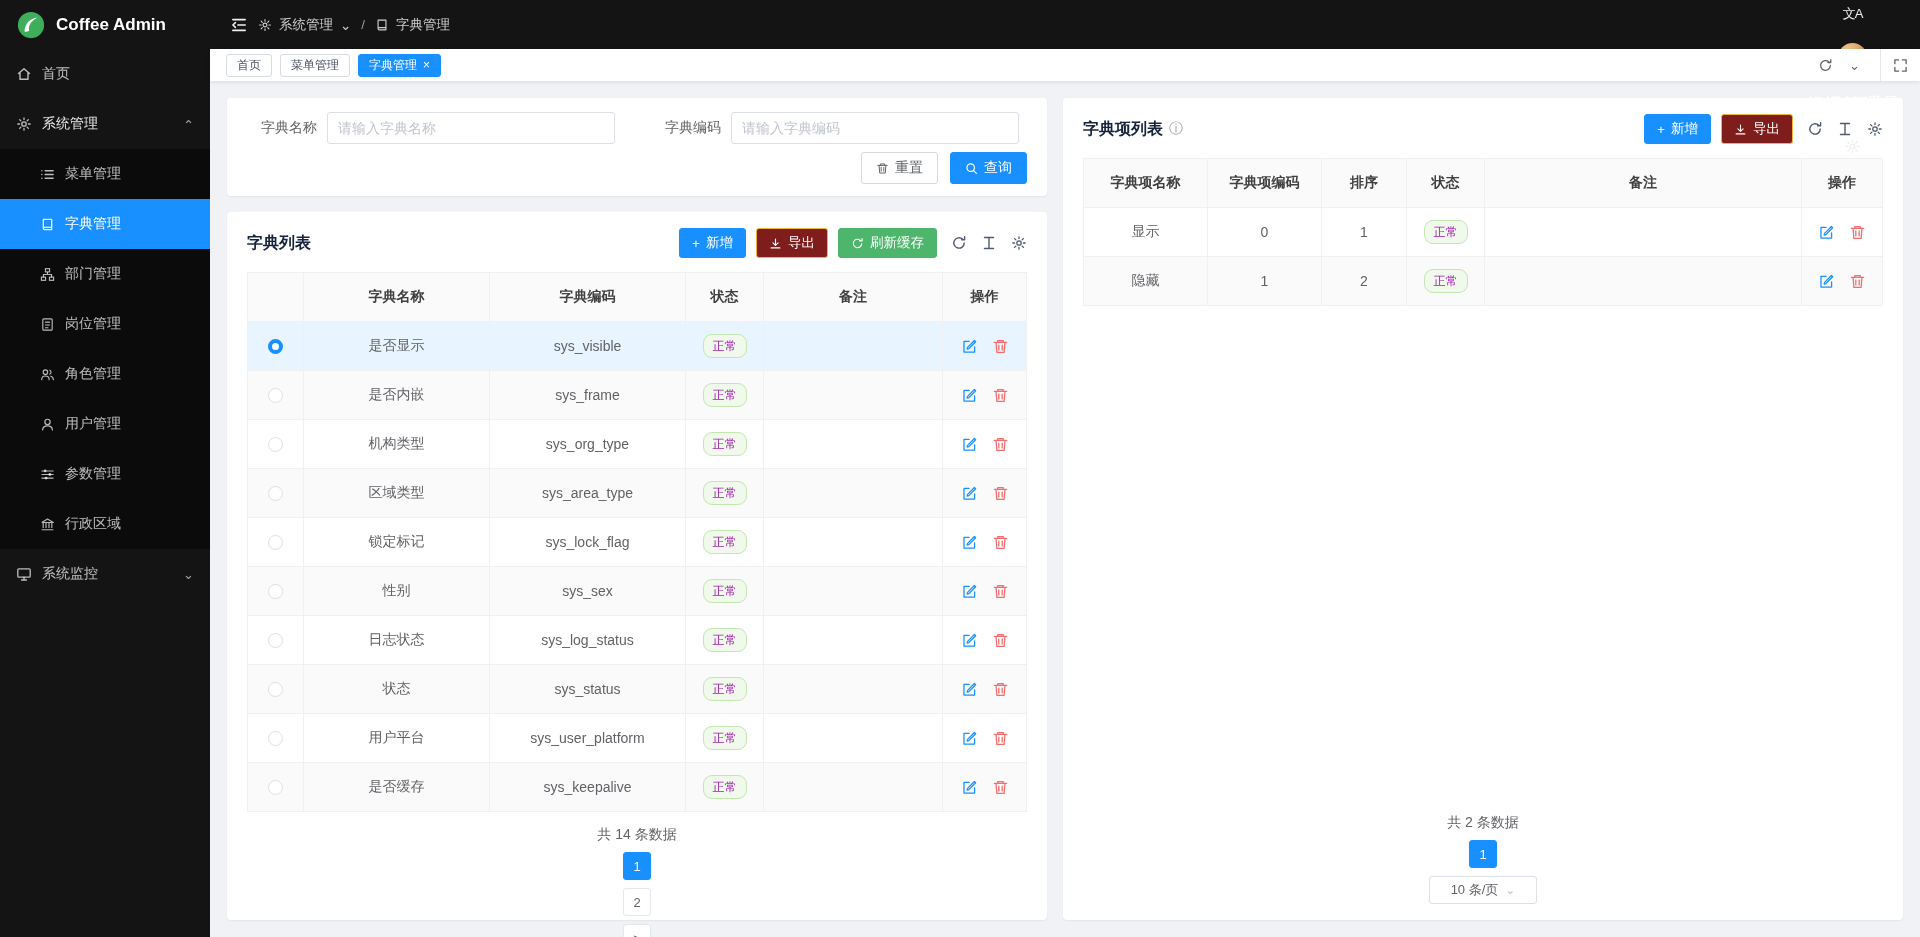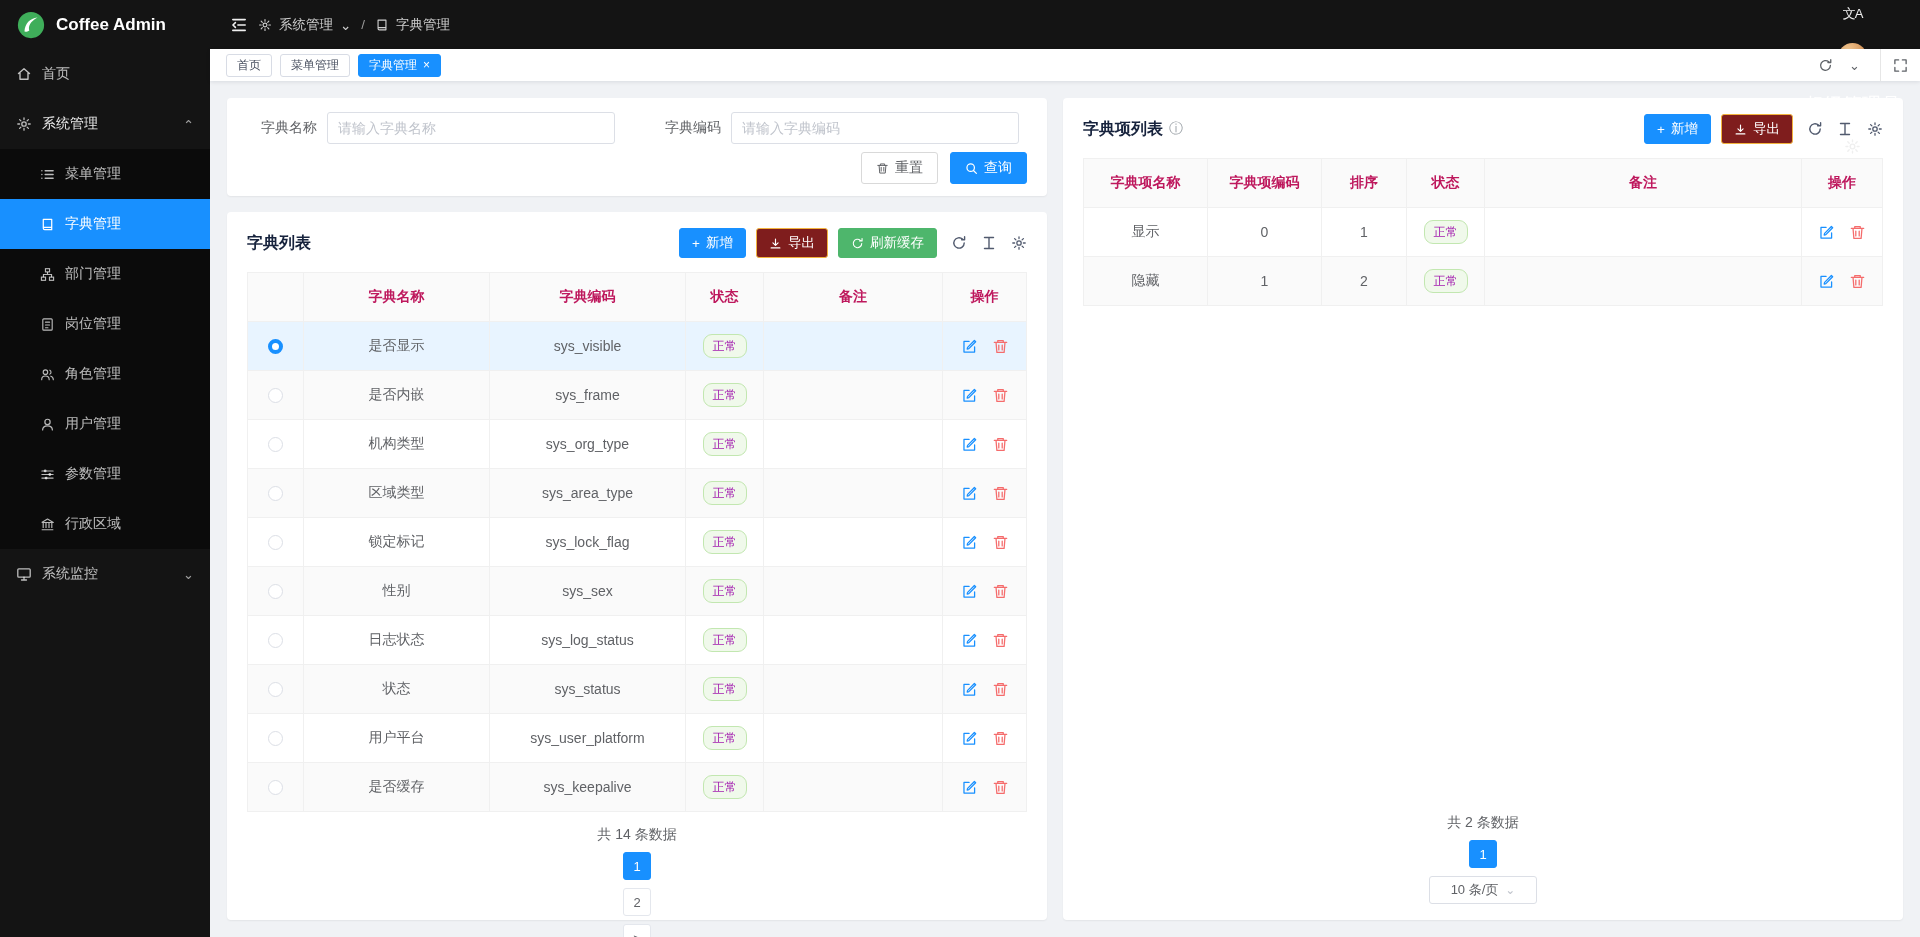--- a/index.html
+++ b/index.html
@@ -64,21 +64,21 @@
 
   .list-card { flex:1; padding:16px 20px; display:flex; flex-direction:column; min-height:0; }
   .card-head { display:flex; align-items:center; margin-bottom:14px; flex-shrink:0; }
   .card-title { font-size:16px; font-weight:bold; color:#17233d; display:flex; align-items:center; gap:6px; }
   .info-i { color:#9aa0a6; font-size:14px; font-weight:normal; }
   .head-actions { margin-left:auto; display:flex; align-items:center; gap:10px; }
   .icon-btn { color:#515a6e; cursor:pointer; display:inline-flex; align-items:center; margin-left:4px; }
 
   table { width:100%; border-collapse:collapse; table-layout:fixed; font-size:14px; color:#606266; }
   th,td { border:1px solid #f0f0f0; height:49px; text-align:center; padding:0 8px; overflow:hidden; white-space:nowrap; }
-  thead th { color:#be185d; font-weight:bold; background:#fafafa; }
+  thead th { color:#404040; font-weight:bold; background:#fafafa; }
   tbody tr:nth-child(even) { background:#fafafa; }
   tbody tr.selected { background:#e8f4ff; }
   .badge { display:inline-block; padding:2.5px 9px; font-size:12px; color:#a21caf; background:#f0f9eb; border:1px solid #c2e7b0; border-radius:9px; line-height:1.35; }
   .ops { }
   .ops .ic { cursor:pointer; }
   .ic-edit { color:#1890ff; margin-right:14px; }
   .ic-del { color:#f56c6c; }
   .radio { width:15px; height:15px; border:1px solid #dcdfe6; border-radius:50%; display:inline-block; background:#fff; cursor:pointer; vertical-align:middle; }
   .radio.checked { border:4.5px solid #1890ff; }
 

